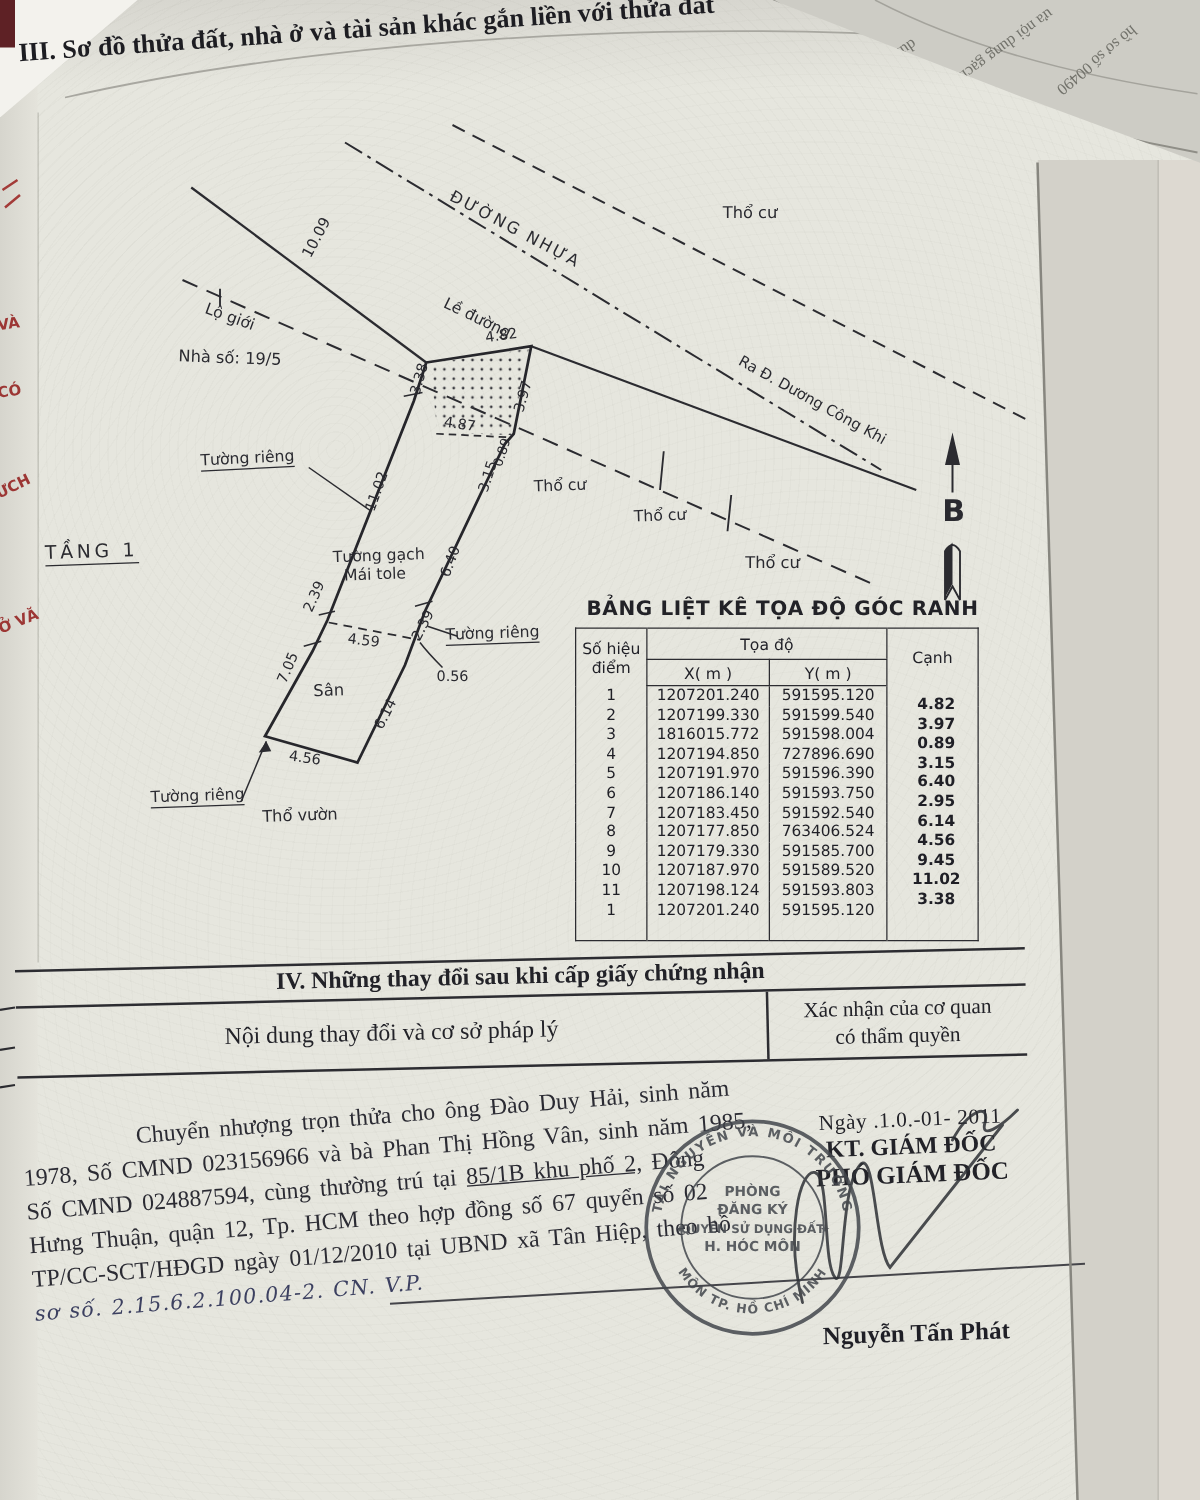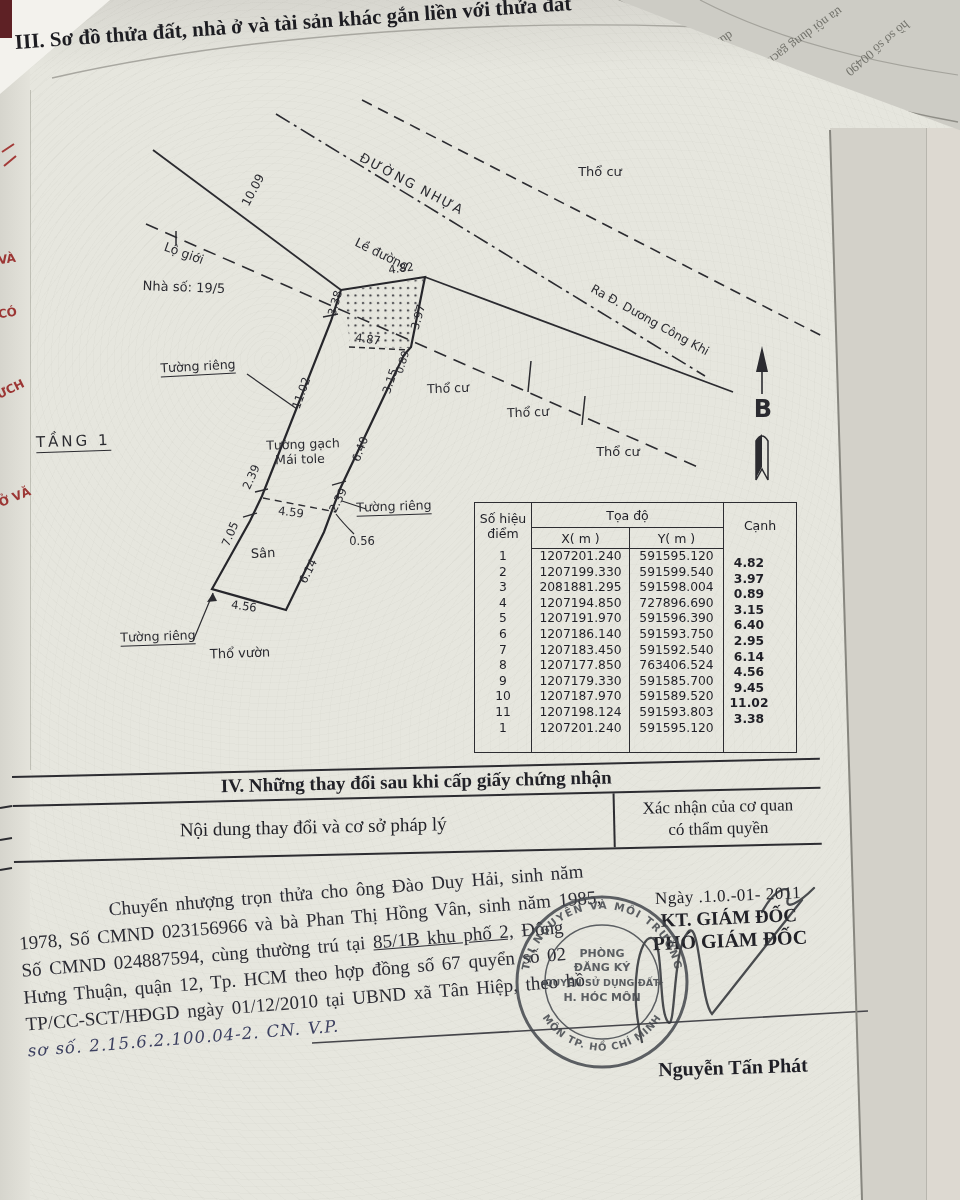--- a/index.html
+++ b/index.html
@@ -29,21 +29,21 @@
     transform:translate(-50%,-50%) rotate(var(--r,0deg));z-index:3;}
   .dim{font-size:11.5px;}
   .uline{border-bottom:1.2px solid #2a2a30;padding-bottom:1px;}
   .doc-title{left:14px;top:30px;width:640px;font-family:"Liberation Serif",serif;font-weight:bold;
     font-size:21px;color:#1d1d22;transform:rotate(-4deg);transform-origin:left top;z-index:3;white-space:nowrap;}
   svg.layer{position:absolute;left:0;top:0;z-index:3;}
   svg.overlay{position:absolute;left:0;top:0;z-index:4;}
   
   .tbl-title{left:452px;top:477px;width:348px;text-align:center;font-weight:bold;font-size:16px;
     letter-spacing:.5px;color:#222227;z-index:3;white-space:nowrap;}
-  table.coords{position:absolute;left:474px;top:502px;border-collapse:collapse;z-index:3;
+  table.coords{position:absolute;left:460px;top:502px;border-collapse:collapse;z-index:3;
     font-size:12.3px;color:#1f1f26;background:transparent;padding-left:47px;}
   table.coords th,table.coords td{border:0;padding:0;text-align:center;font-weight:normal;}
   table.coords{border:1.8px solid #2c2c31;}
   .bL{border-left:1.6px solid #2c2c31!important;}
   .bB{border-bottom:1.6px solid #2c2c31!important;}
   .cN{width:56px;} .cX{width:97px;margin-top:13px;} .cY{width:93px;} .cC{width:72px;}
   table.coords thead th{font-size:12.5px;}
   table.coords tbody td{height:15.6px;line-height:15.6px;}
   .canh-stack{left:713px;top:556px;width:72px;text-align:center;font-size:12.3px;font-weight:600;
     color:#1f1f26;line-height:15.6px;z-index:3;}
@@ -166,20 +166,21 @@
   <div class="dlabel dim" style="left:360px;top:449px;--r:-69deg;">6.40</div>
   <div class="dlabel dim" style="left:301px;top:393px;--r:-70deg;">11.02</div>
   <div class="dlabel dim" style="left:251px;top:477px;--r:-66deg;">2.39</div>
   <div class="dlabel dim" style="left:338px;top:500px;--r:-63deg;">2.39</div>
   <div class="dlabel dim" style="left:291px;top:512px;--r:7deg;">4.59</div>
   <div class="dlabel dim" style="left:362px;top:541px;text-align:center;">0.56</div>
   <div class="dlabel dim" style="left:230px;top:534px;--r:-67deg;">7.05</div>
   <div class="dlabel dim" style="left:308px;top:571px;--r:-63deg;">6.14</div>
   <div class="dlabel dim" style="left:244px;top:606px;--r:8deg;">4.56</div>
 
+  <div class="abs tbl-title">BẢNG LIỆT KÊ TỌA ĐỘ GÓC RANH</div>
   <table class="coords">
     <thead>
       <tr>
         <th class="cN" rowspan="2">
           <div>Số hiệu</div>
           <div>điểm</div>
         </th>
         <th class="bL bB" colspan="2" style="height:24px;margin-top:39px;">Tọa độ</th>
         <th class="cC bL" rowspan="2">Cạnh</th>
       </tr>
@@ -199,21 +200,21 @@
 
         <tr>
           <td class="cN">2</td>
           <td class="cX bL">1207199.330</td>
           <td class="cY bL">591599.540</td>
           <td class="cC bL"></td>
         </tr>
 
         <tr>
           <td class="cN">3</td>
-          <td class="cX bL">2081881.295</td>
+          <td class="cX bL">1816015.772</td>
           <td class="cY bL">591598.004</td>
           <td class="cC bL"></td>
         </tr>
 
         <tr>
           <td class="cN">4</td>
           <td class="cX bL">1207194.850</td>
           <td class="cY bL">727896.690</td>
           <td class="cC bL"></td>
         </tr>

